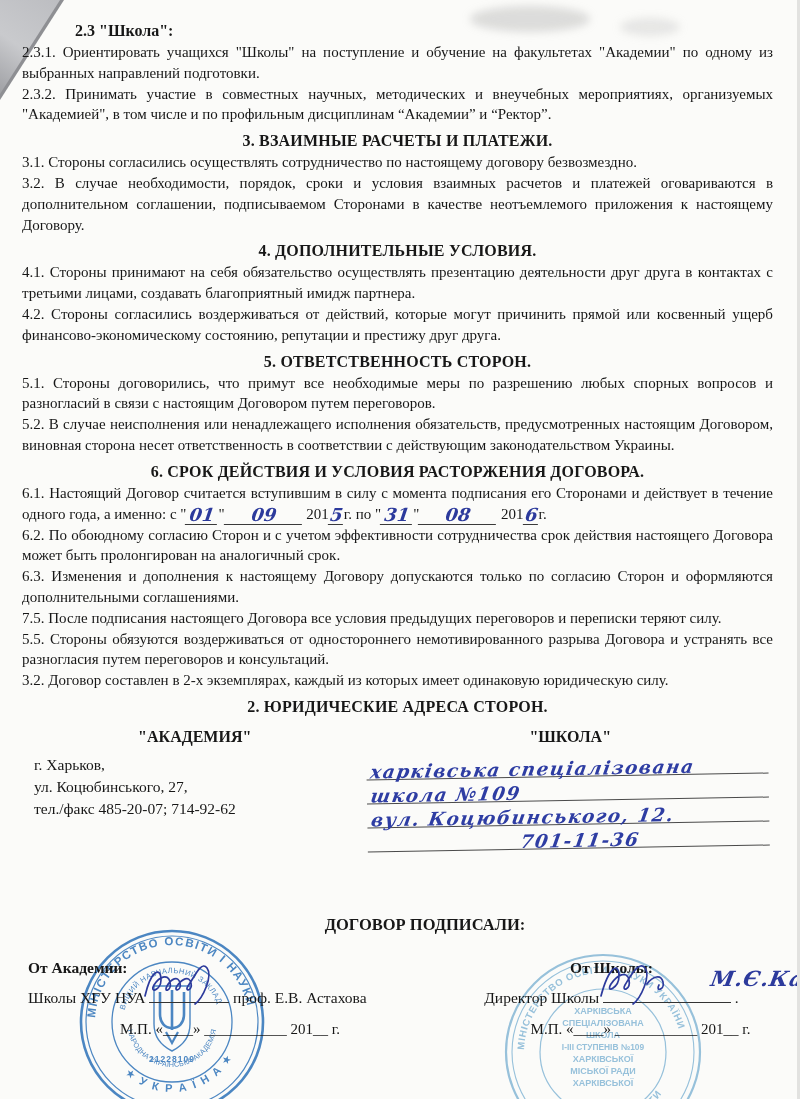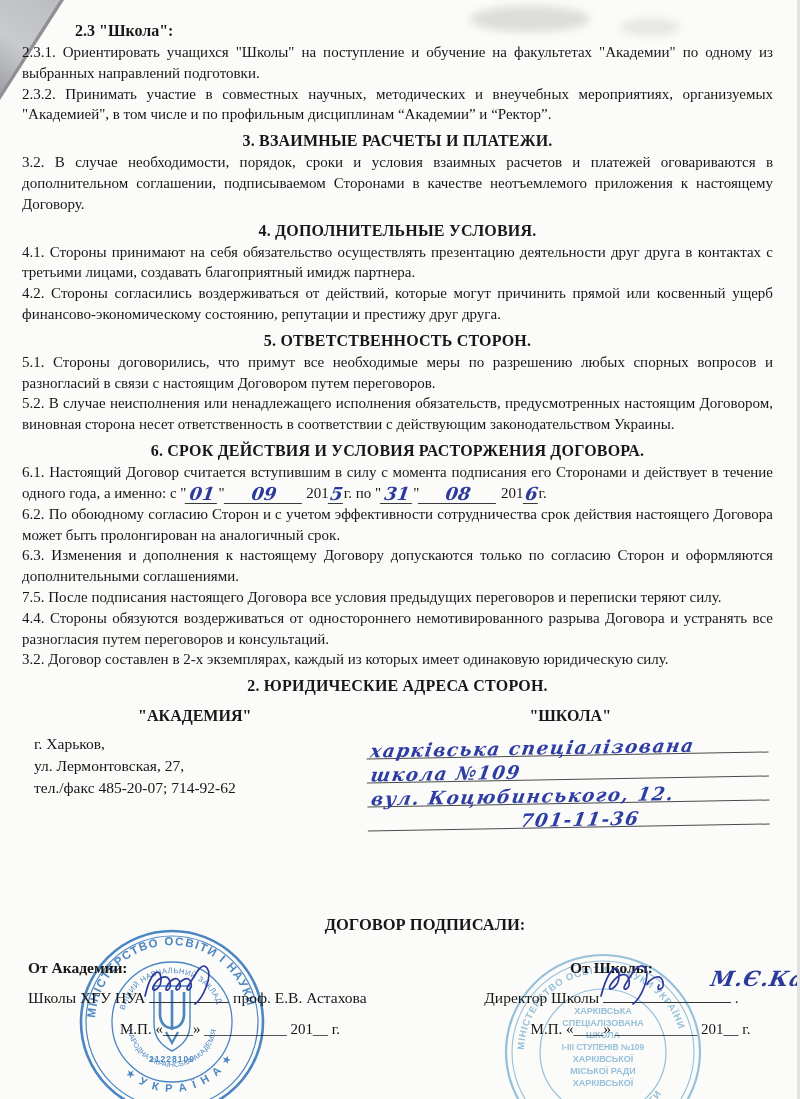--- a/index.html
+++ b/index.html
@@ -70,45 +70,46 @@
 <div class="fold"></div>
 <div class="smudge a"></div>
 <div class="smudge b"></div>
 
 <div class="doc">
   <p class="h23">2.3 "Школа":</p>
   <p class="para">2.3.1. Ориентировать учащихся "Школы" на поступление и обучение на факультетах "Академии" по одному из выбранных направлений подготовки.</p>
   <p class="para">2.3.2. Принимать участие в совместных научных, методических и внеучебных мероприятиях, организуемых "Академией", в том числе и по профильным дисциплинам “Академии” и “Ректор”.</p>
 
   <p class="sec">3. ВЗАИМНЫЕ РАСЧЕТЫ И ПЛАТЕЖИ.</p>
+  <p class="para">3.1. Стороны согласились осуществлять сотрудничество по настоящему договору безвозмездно.</p>
   <p class="para">3.2. В случае необходимости, порядок, сроки и условия взаимных расчетов и платежей оговариваются в дополнительном соглашении, подписываемом Сторонами в качестве неотъемлемого приложения к настоящему Договору.</p>
 
   <p class="sec">4. ДОПОЛНИТЕЛЬНЫЕ УСЛОВИЯ.</p>
   <p class="para">4.1. Стороны принимают на себя обязательство осуществлять презентацию деятельности друг друга в контактах с третьими лицами, создавать благоприятный имидж партнера.</p>
   <p class="para">4.2. Стороны согласились воздерживаться от действий, которые могут причинить прямой или косвенный ущерб финансово-экономическому состоянию, репутации и престижу друг друга.</p>
 
   <p class="sec">5. ОТВЕТСТВЕННОСТЬ  СТОРОН.</p>
   <p class="para">5.1. Стороны договорились, что примут все необходимые меры по разрешению любых спорных вопросов и разногласий в связи с настоящим Договором путем переговоров.</p>
   <p class="para">5.2. В случае неисполнения или ненадлежащего исполнения обязательств, предусмотренных настоящим Договором, виновная сторона несет ответственность в соответствии с действующим законодательством Украины.</p>
 
   <p class="sec">6. СРОК  ДЕЙСТВИЯ  И  УСЛОВИЯ  РАСТОРЖЕНИЯ  ДОГОВОРА.</p>
   <p class="para"><span>6.1. Настоящий Договор считается вступившим в силу  с  момента  подписания  его  Сторонами и действует в течение одного года, а именно: с "</span><span class="hw-slot hw-day ink" style="color: rgb(44, 58, 156);">01</span><span>"</span><span class="hw-slot hw-month ink" style="color: rgb(44, 58, 156);">09</span><span> 201</span><span class="hw-slot hw-year ink" style="color: rgb(44, 58, 156);">5</span><span>г.  по "</span><span class="hw-slot hw-day ink" style="color: rgb(44, 58, 156);">31</span><span>"</span><span class="hw-slot hw-month ink" style="color: rgb(44, 58, 156);">08</span><span> 201</span><span class="hw-slot hw-year ink" style="color: rgb(44, 58, 156);">6</span><span>г.</span></p>
   <p class="para">6.2.  По обоюдному согласию Сторон и с учетом эффективности сотрудничества срок действия настоящего Договора может быть пролонгирован на аналогичный срок.</p>
   <p class="para">6.3. Изменения и дополнения к настоящему Договору допускаются только по согласию Сторон и оформляются дополнительными соглашениями.</p>
   <p class="para">7.5. После подписания настоящего Договора все условия предыдущих переговоров и переписки теряют силу.</p>
-  <p class="para">4.4. Стороны обязуются воздерживаться от одностороннего немотивированного разрыва Договора и устранять все разногласия путем переговоров и консультаций.</p>
+  <p class="para">5.5. Стороны обязуются воздерживаться от одностороннего немотивированного разрыва Договора и устранять все разногласия путем переговоров и консультаций.</p>
   <p class="para">3.2. Договор составлен в 2-х экземплярах, каждый из которых имеет одинаковую юридическую силу.</p>
 
   <p class="sec">2. ЮРИДИЧЕСКИЕ АДРЕСА  СТОРОН.</p>
 
   <div class="addr-row">
     <div class="addr-left">
       <div class="addr-title">"АКАДЕМИЯ"</div>
       <div class="addr-line">г. Харьков,</div>
-      <div class="addr-line">ул. Лермонтовская, 27,</div>
+      <div class="addr-line">ул. Коцюбинського, 27,</div>
       <div class="addr-line">тел./факс 485-20-07; 714-92-62</div>
     </div>
     <div class="addr-right">
       <div class="addr-title">"ШКОЛА"</div>
       <div class="school-hw ink" style="color: rgb(46, 61, 163);">
         <div class="hw-row">
             <span class="hw-text">харківська спеціалізована</span>
           </div>
         <div class="hw-row">
             <span class="hw-text">школа №109</span>

